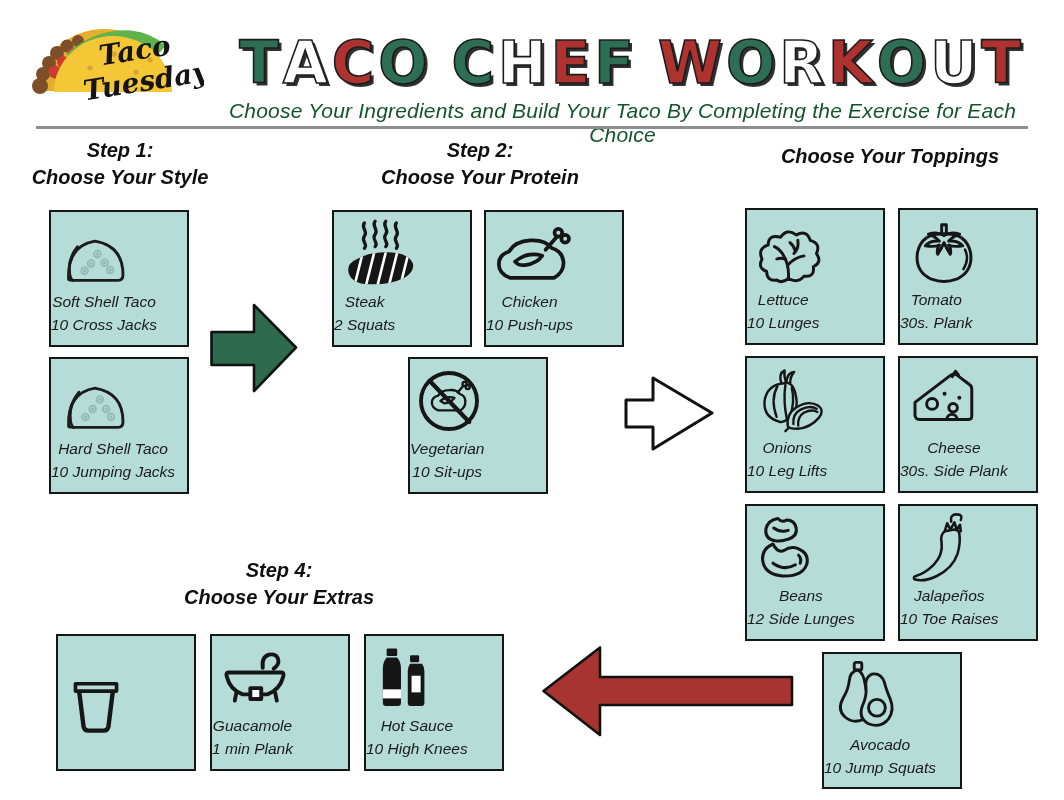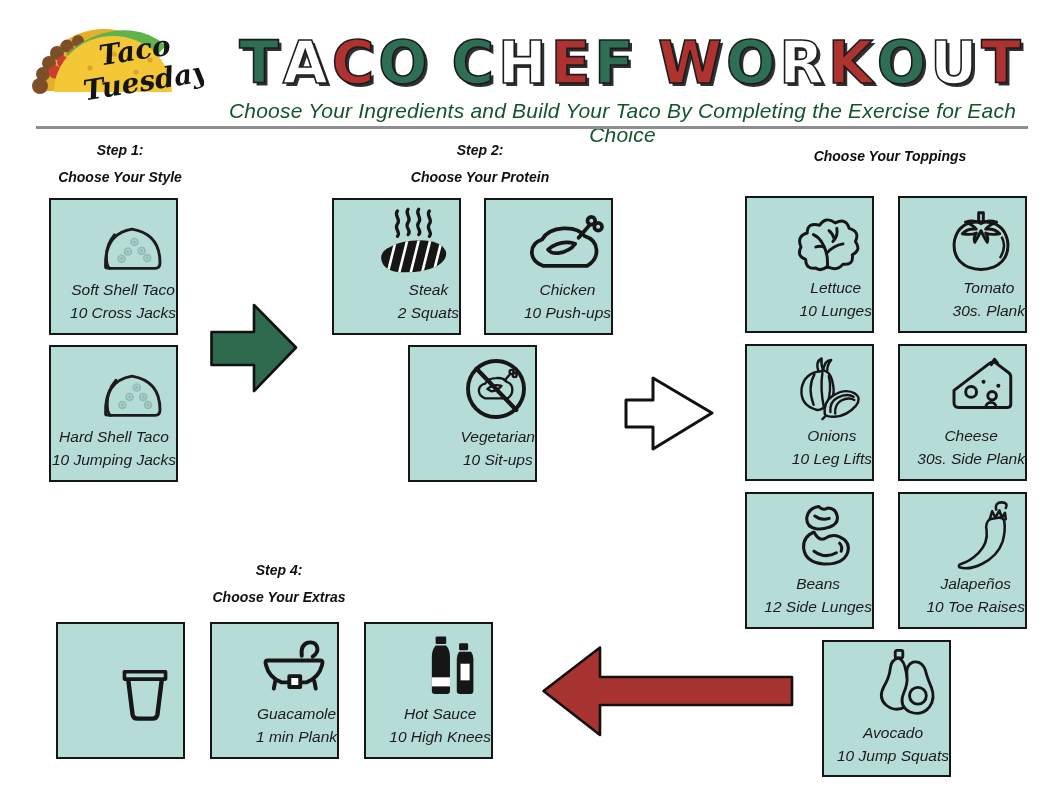--- a/index.html
+++ b/index.html
@@ -16,25 +16,25 @@
     -webkit-text-stroke:1.6px #1b1b1b;text-shadow:3px 3px 0 rgba(25,25,25,.9);}
   .tl.green{color:#2e6e54;}
   .tl.red{color:#ae3330;}
   .tl.white{color:#ffffff;}
   .tl.sp{width:16px;}
   #subtitle{position:absolute;left:195px;top:99px;width:855px;text-align:center;
     font-size:21px;font-style:italic;color:#14532d;letter-spacing:.2px;}
   #divider{position:absolute;left:36px;top:126px;width:992px;height:3px;background:#8e8e8e;}
   
   .stephead{position:absolute;width:220px;text-align:center;font-weight:bold;
-    font-style:italic;font-size:14px;line-height:27px;color:#0f0f0f;}
+    font-style:italic;font-size:20px;line-height:27px;color:#0f0f0f;}
   
-  .card{position:absolute;width:129px;height:137px;background:#b6dcd7;
+  .card{position:absolute;width:140px;height:137px;background:#b6dcd7;
     border:2.5px solid #161616;box-sizing:border-box;display:flex;
-    flex-direction:column;align-items:flex-end;}
+    flex-direction:column;align-items:flex-start;margin-top:12px;}
   .icon-wrap{flex:1;display:flex;align-items:center;justify-content:center;padding-top:4px;}
   .cap{padding-bottom:9px;text-align:center;}
   .cap div{font-style:italic;font-size:15.5px;line-height:22.5px;color:#1b1b1b;white-space:nowrap;}
 </style>
 </head>
 <body>
 
 <div class="abs" style="left:18px;top:6px;width:186px;height:102px">
   <svg width="186" height="102" viewBox="0 0 186 102">
     <path d="M20 85 A66 62 0 0 1 152 85 Z" fill="#e5ae2b"></path>

